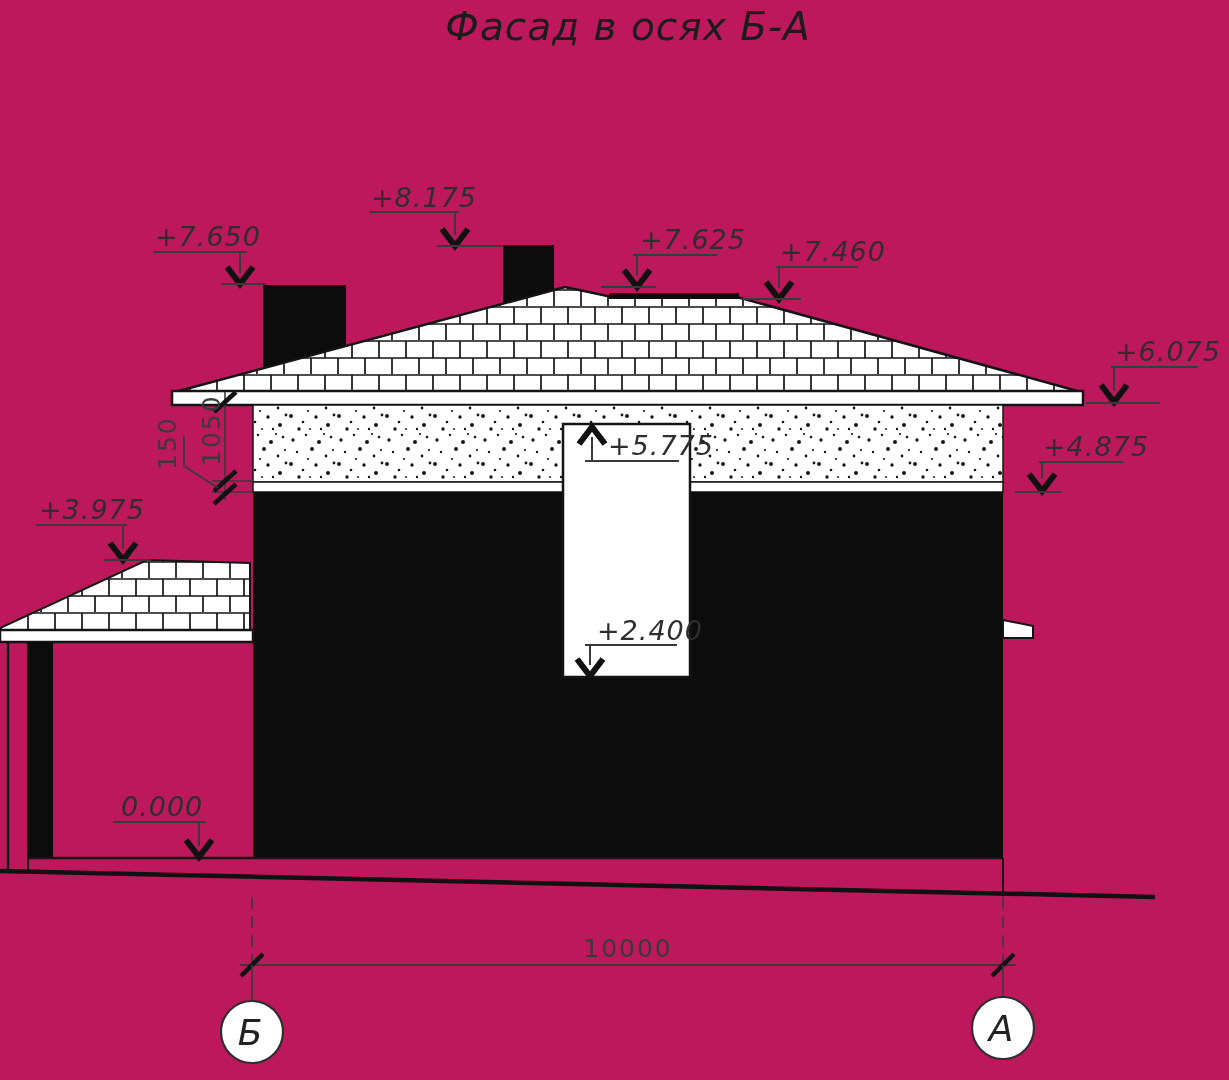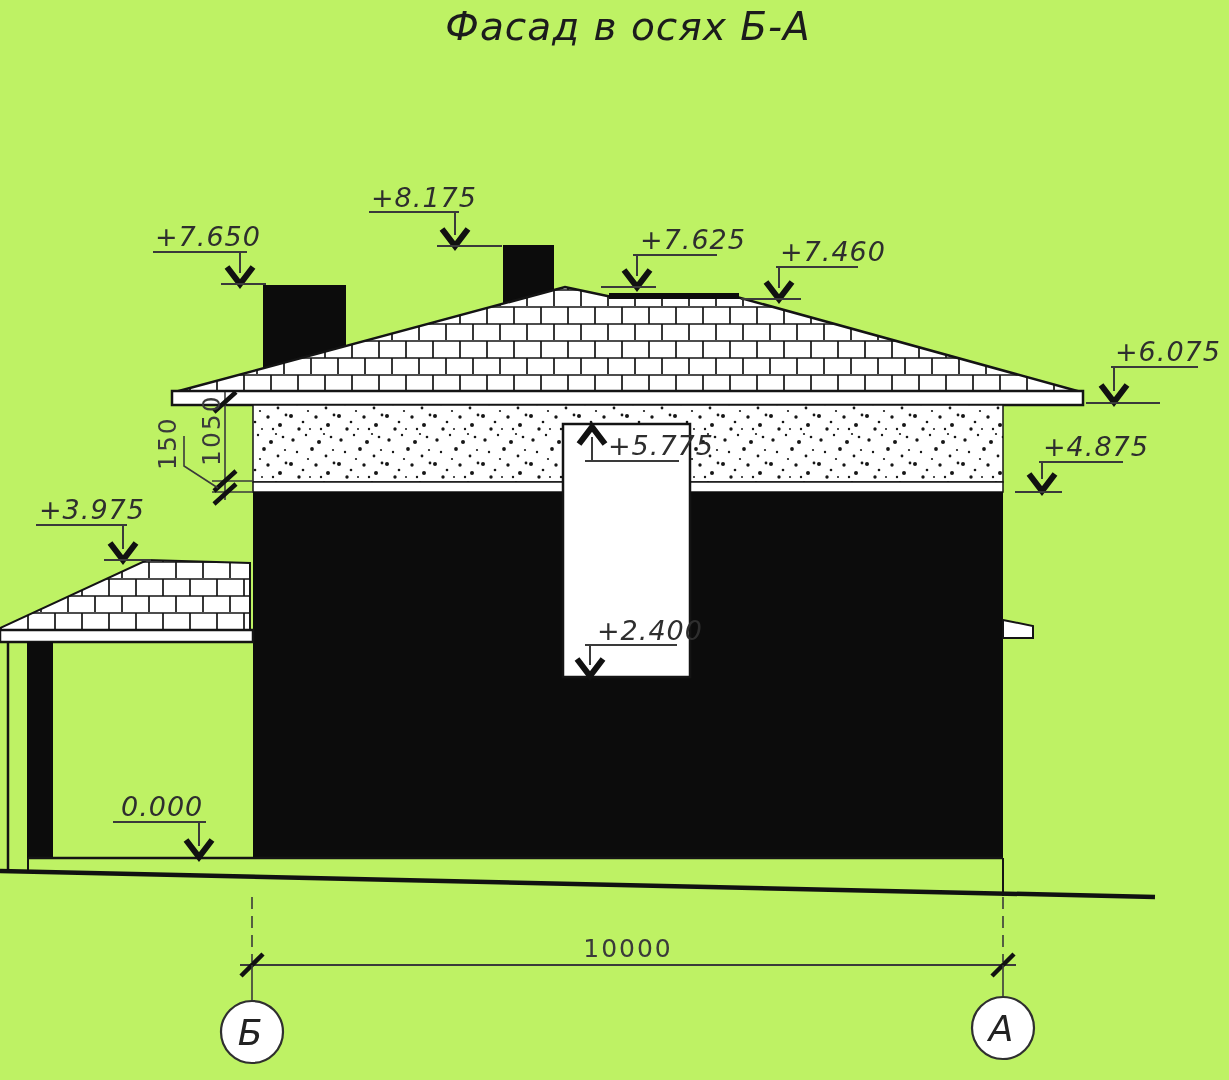--- a/index.html
+++ b/index.html
@@ -1,16 +1,16 @@
 <!DOCTYPE html>
 <html><head>
 <meta charset="utf-8">
 <style>
   html,body{margin:0;padding:0;background:#ffffff;}
-  .page{position:relative;width:1229px;height:1080px;background:#bef264;overflow:hidden;
+  .page{position:relative;width:1229px;height:1080px;background:#be185d;overflow:hidden;
         font-family:"DejaVu Sans","Liberation Sans",sans-serif;}
   svg{position:absolute;left:0;top:0;}
   .title-text{font-family:"DejaVu Sans","Liberation Sans",sans-serif;
               font-style:italic;font-size:39px;fill:#1c1c1c;letter-spacing:1px;}
   .elev-text{font-family:"DejaVu Sans","Liberation Sans",sans-serif;
              font-style:italic;font-size:27px;fill:#2e2e2e;letter-spacing:1px;}
   .dim-text{font-family:"DejaVu Sans","Liberation Sans",sans-serif;
             font-size:25px;fill:#3a3a3a;letter-spacing:2px;}
   .axis-text{font-family:"DejaVu Sans","Liberation Sans",sans-serif;
              font-style:italic;font-size:36px;fill:#222222;}

